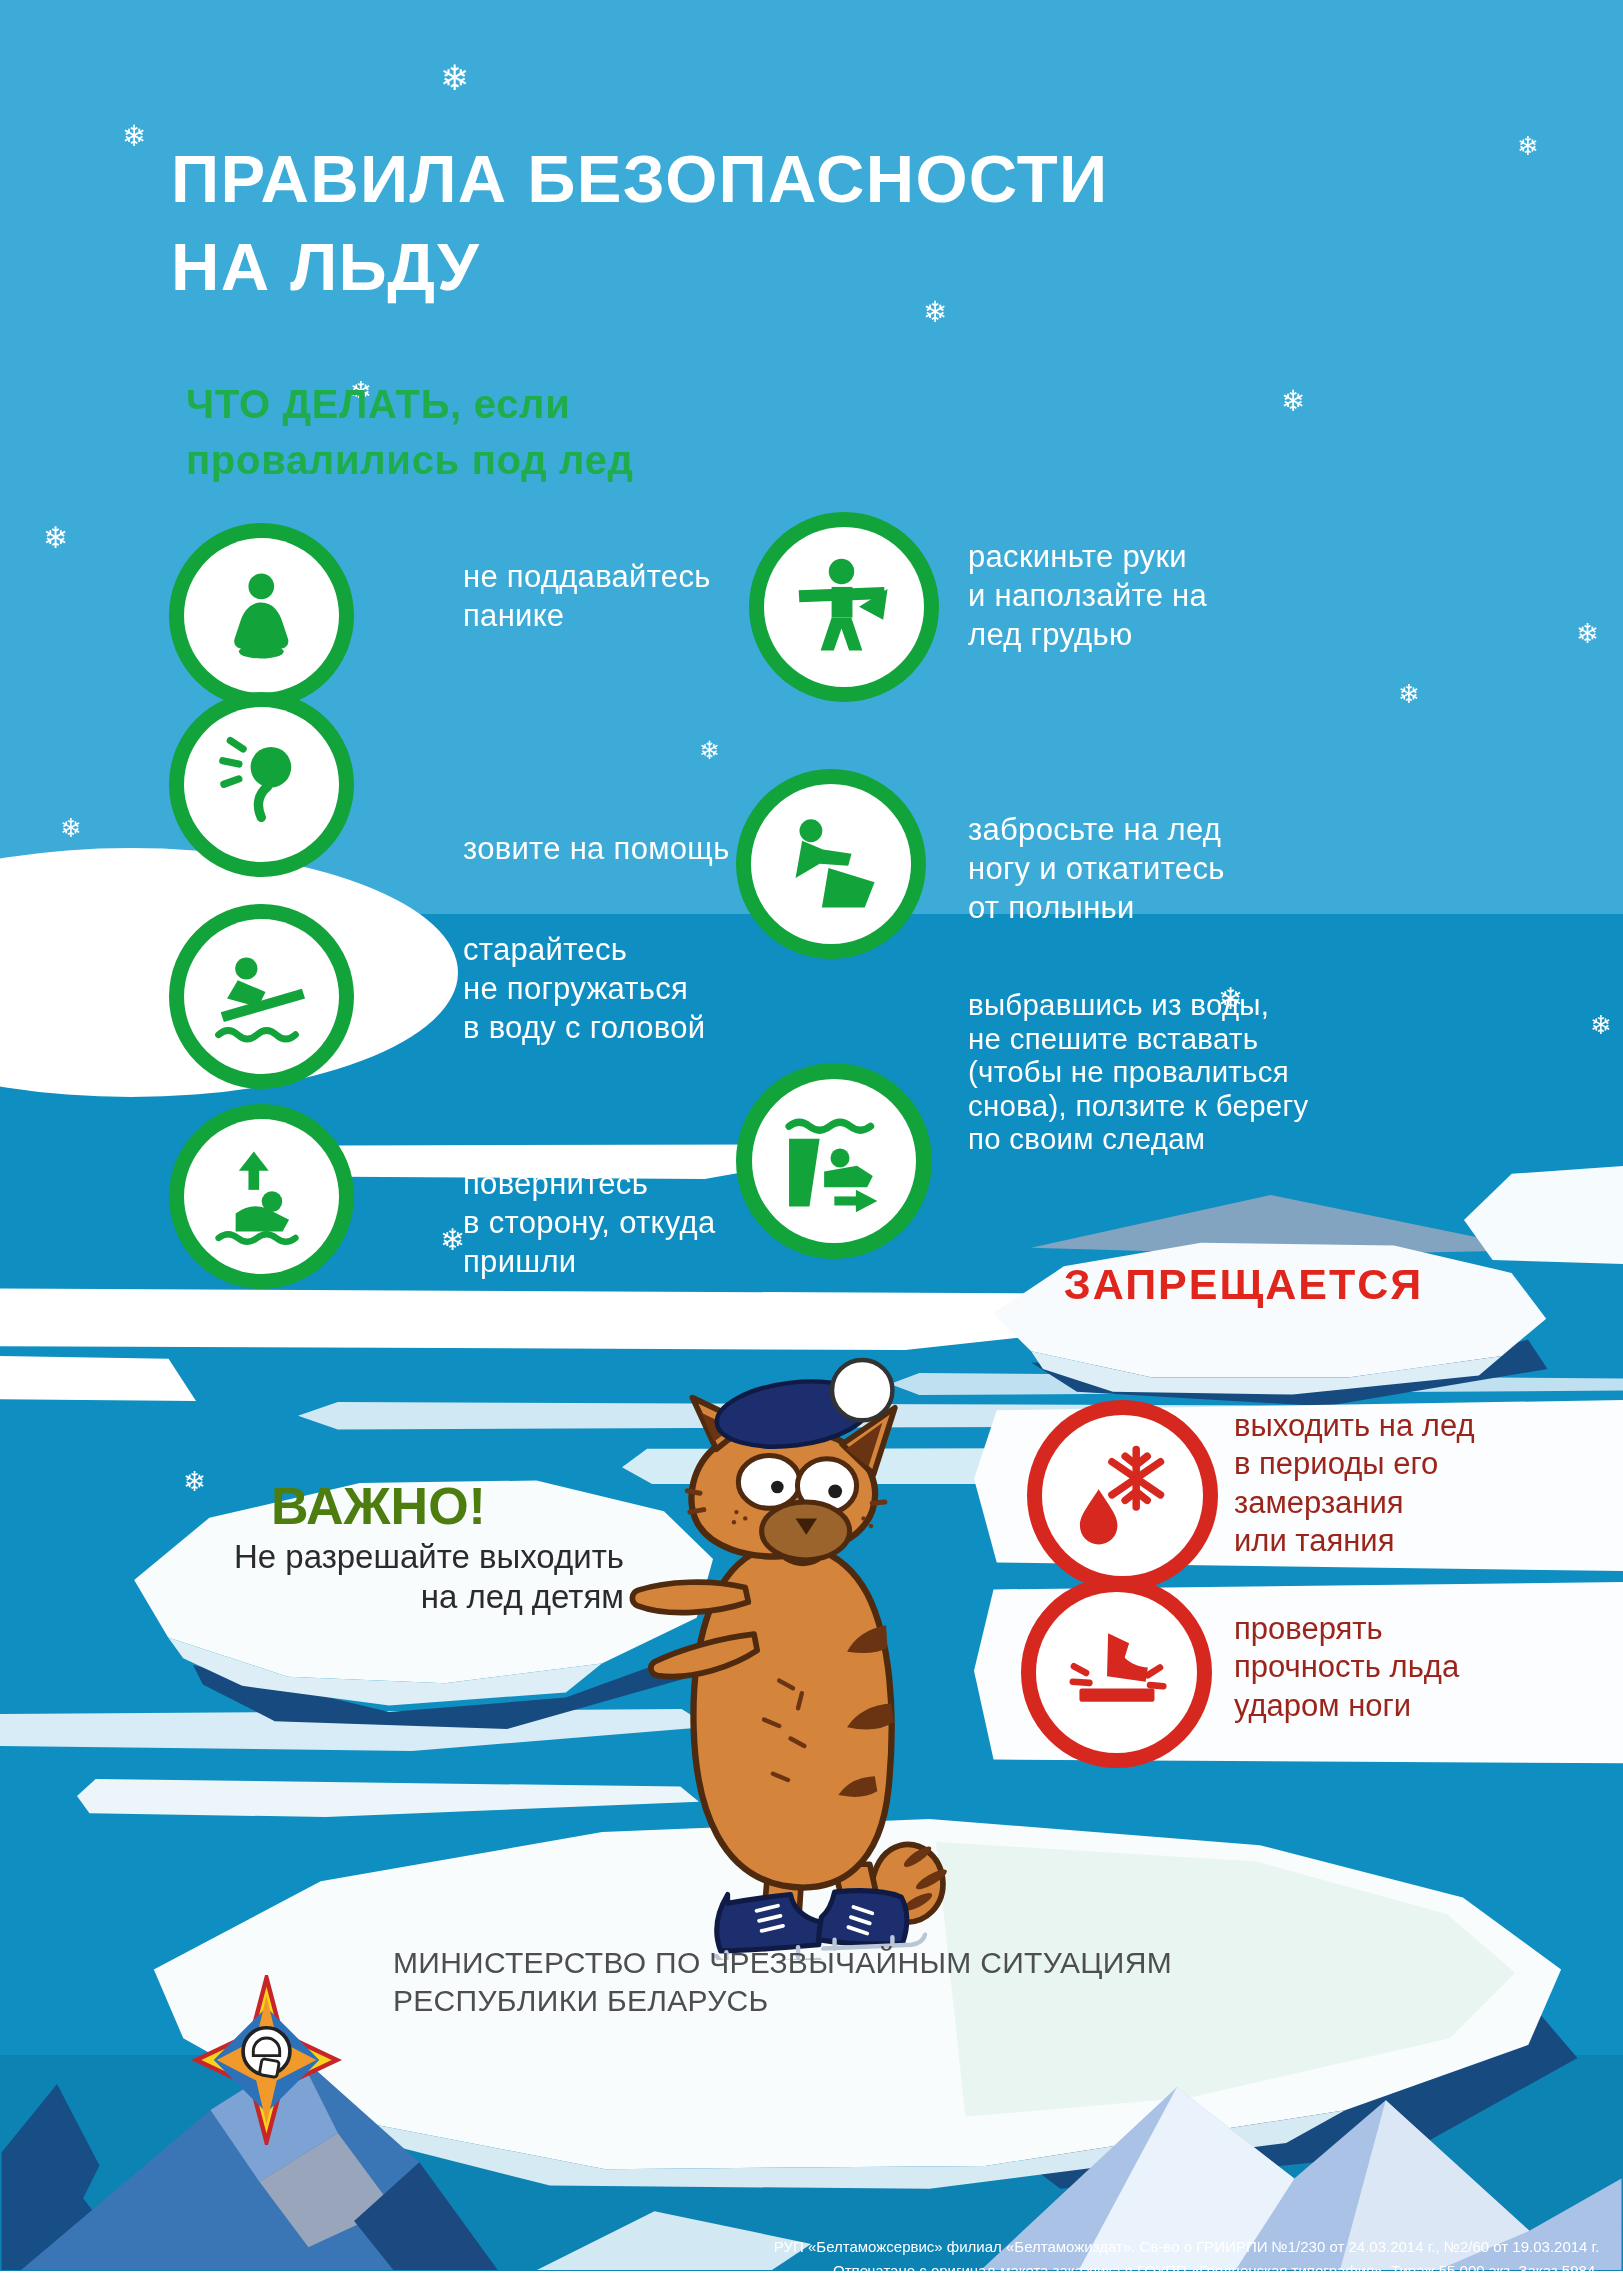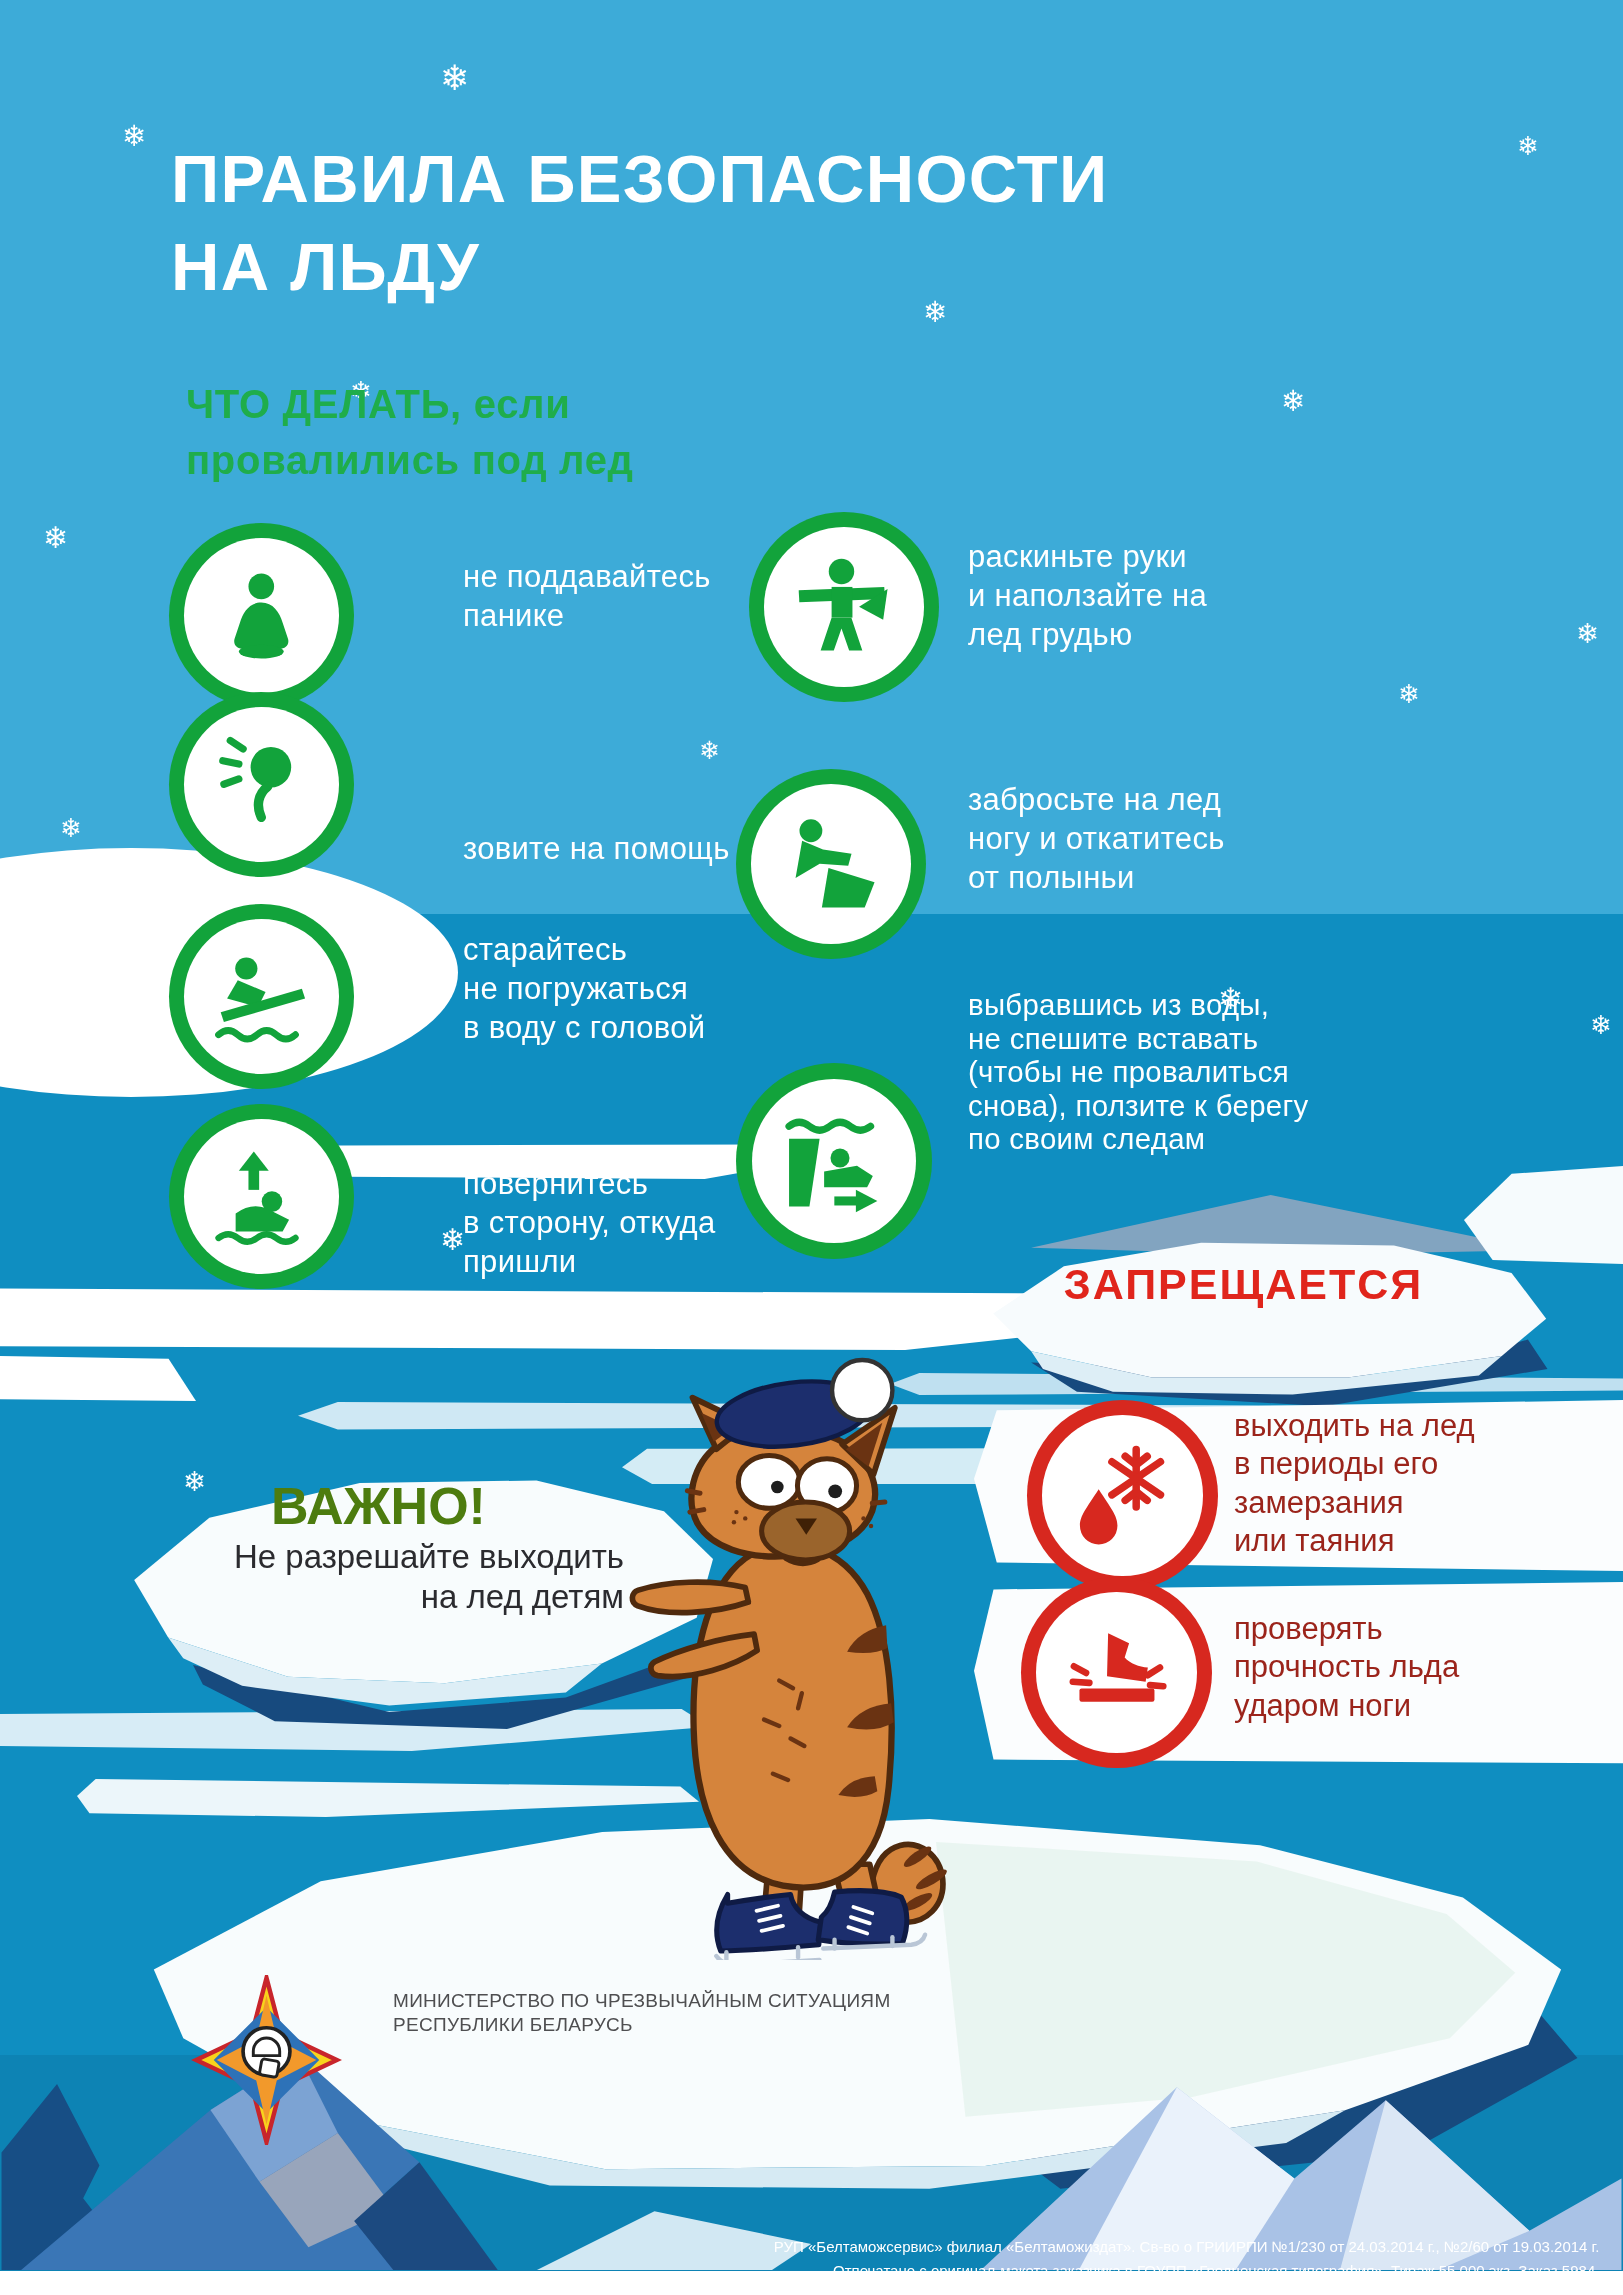--- a/index.html
+++ b/index.html
@@ -18,21 +18,21 @@
   .subtitle{position:absolute;left:186px;top:376px;color:#1fad4b;font-size:40px;font-weight:bold;
             line-height:1.4;white-space:pre-line;letter-spacing:0.7px;}
   .item-text{position:absolute;color:#ffffff;font-size:31px;line-height:1.25;white-space:pre-line;letter-spacing:0.3px;}
   .item-text.compact{font-size:29.4px;line-height:1.14;}
   .forbid-heading{position:absolute;left:1034px;top:1260px;width:419px;text-align:center;color:#e0251c;
                   font-size:43px;font-weight:bold;letter-spacing:2px;}
   .forbid-text{position:absolute;color:#9b241b;font-size:31px;line-height:1.24;white-space:pre-line;}
   .imp-heading{position:absolute;left:182px;top:1476px;width:393px;text-align:center;color:#4d7c0f;
                font-size:52px;font-weight:bold;}
   .imp-line{position:absolute;left:192px;width:432px;text-align:right;color:#2b2b2f;font-size:33px;}
-  .ministry{position:absolute;left:393px;top:1989px;color:#4e4e50;font-size:19px;line-height:1.25;
+  .ministry{position:absolute;left:393px;top:1944px;color:#4e4e50;font-size:30px;line-height:1.25;
             white-space:pre-line;letter-spacing:0.3px;}
   .imprint{position:absolute;right:23.6px;width:982px;text-align:right;color:#ffffff;font-size:15px;line-height:1.4;margin-top:36px;}
   
   .gicon{position:absolute;border-radius:50%;background:#12a33b;}
   .rcircle{position:absolute;border-radius:50%;background:#d7281f;}
   .gicon .disc,.rcircle .disc{position:absolute;inset:8%;background:#ffffff;border-radius:50%;
         display:flex;align-items:center;justify-content:center;}
   .gicon svg,.rcircle svg{width:66%;height:66%;}
   .band{position:absolute;background:#fbfdfe;}
   .floe-svg{position:absolute;}
@@ -154,21 +154,21 @@
 
   <div class="gicon" style="left:736px;top:769px;width:190px;height:190px;">
     <div class="disc">
         <svg viewBox="0 0 48 48" fill="#12a33b">
           <circle cx="15" cy="9" r="5.2"></circle>
           <path d="M11 13.5l9.5 4 13 2-1.5 5.5-13-1-11 6.5z"></path>
           <path d="M23 26l21 6.5L39.5 44H20z"></path>
         </svg>
       </div>
   </div>
-  <div class="item-text" style="left:968px;top:781px;">забросьте на лед
+  <div class="item-text" style="left:968px;top:811px;">забросьте на лед
 ногу и откатитесь
 от полыньи</div>
 
   <div class="gicon" style="left:736px;top:1063px;width:196px;height:196px;">
     <div class="disc">
         <svg viewBox="0 0 48 48" fill="#12a33b">
           <path d="M4 8.5q4.5-3.5 9 0t9 0t9 0t9 0" fill="none" stroke="#12a33b" stroke-width="3.2" stroke-linecap="round"></path>
           <path d="M4 14h13.5L13 44H4z"></path>
           <circle cx="26.5" cy="22.5" r="4.2"></circle>
           <path d="M19.5 28.5l14.5-2.5 7 4.5-2.5 5H19.5z"></path>

